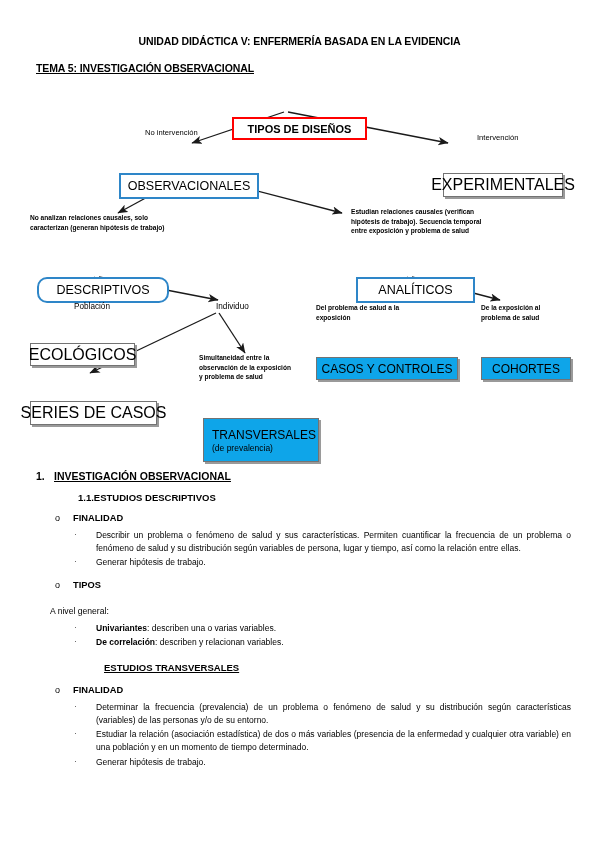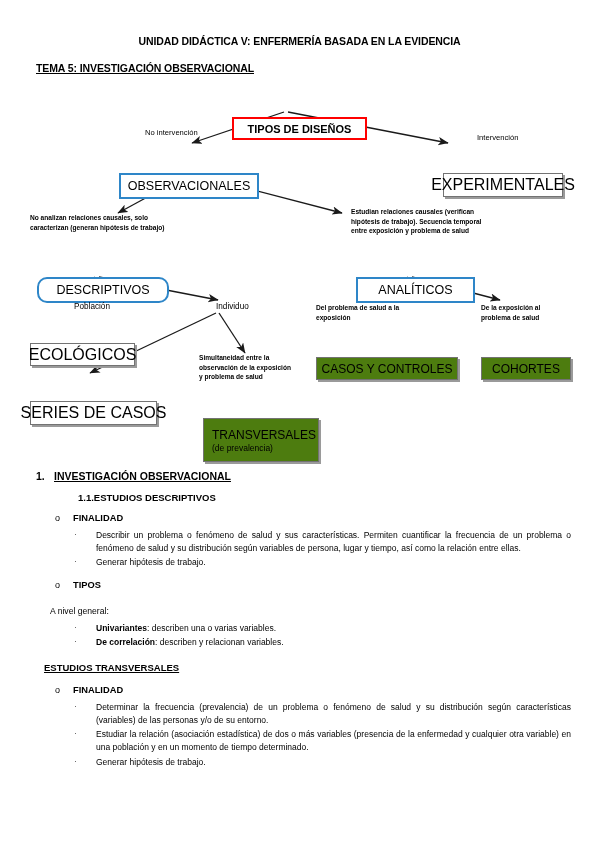--- a/index.html
+++ b/index.html
@@ -74,21 +74,21 @@
     border: 2px solid #2E86C8;
     font-size: 12.5px;
   }
   .node-gray {
     border: 1.2px solid #737373;
     font-size: 16px;
     box-shadow: 2px 2px 0 #9a9a9a;
   }
   .node-fill {
     border: 1.2px solid #737373;
-    background: #4d7c0f;
+    background: #0ea5e9;
     font-size: 12px;
     box-shadow: 2px 2px 0 #9a9a9a;
   }
 
   .edge-label {
     position: absolute;
     font-size: 7.6px;
     color: #000;
     white-space: nowrap;
     line-height: 1.35;
@@ -124,21 +124,21 @@
   .sec-title-u {
     text-decoration: underline;
   }
   .sub-head {
     margin-left: 78px;
     margin-top: 10px;
     font-size: 9.5px;
     font-weight: bold;
   }
   .sub-head-u {
-    margin-left: 44px;
+    margin-left: 104px;
     margin-top: 12px;
     font-size: 9.5px;
     font-weight: bold;
     text-decoration: underline;
     display: inline-block;
   }
   .olist {
     margin-left: 55px;
     margin-top: 10px;
     font-size: 9.3px;

